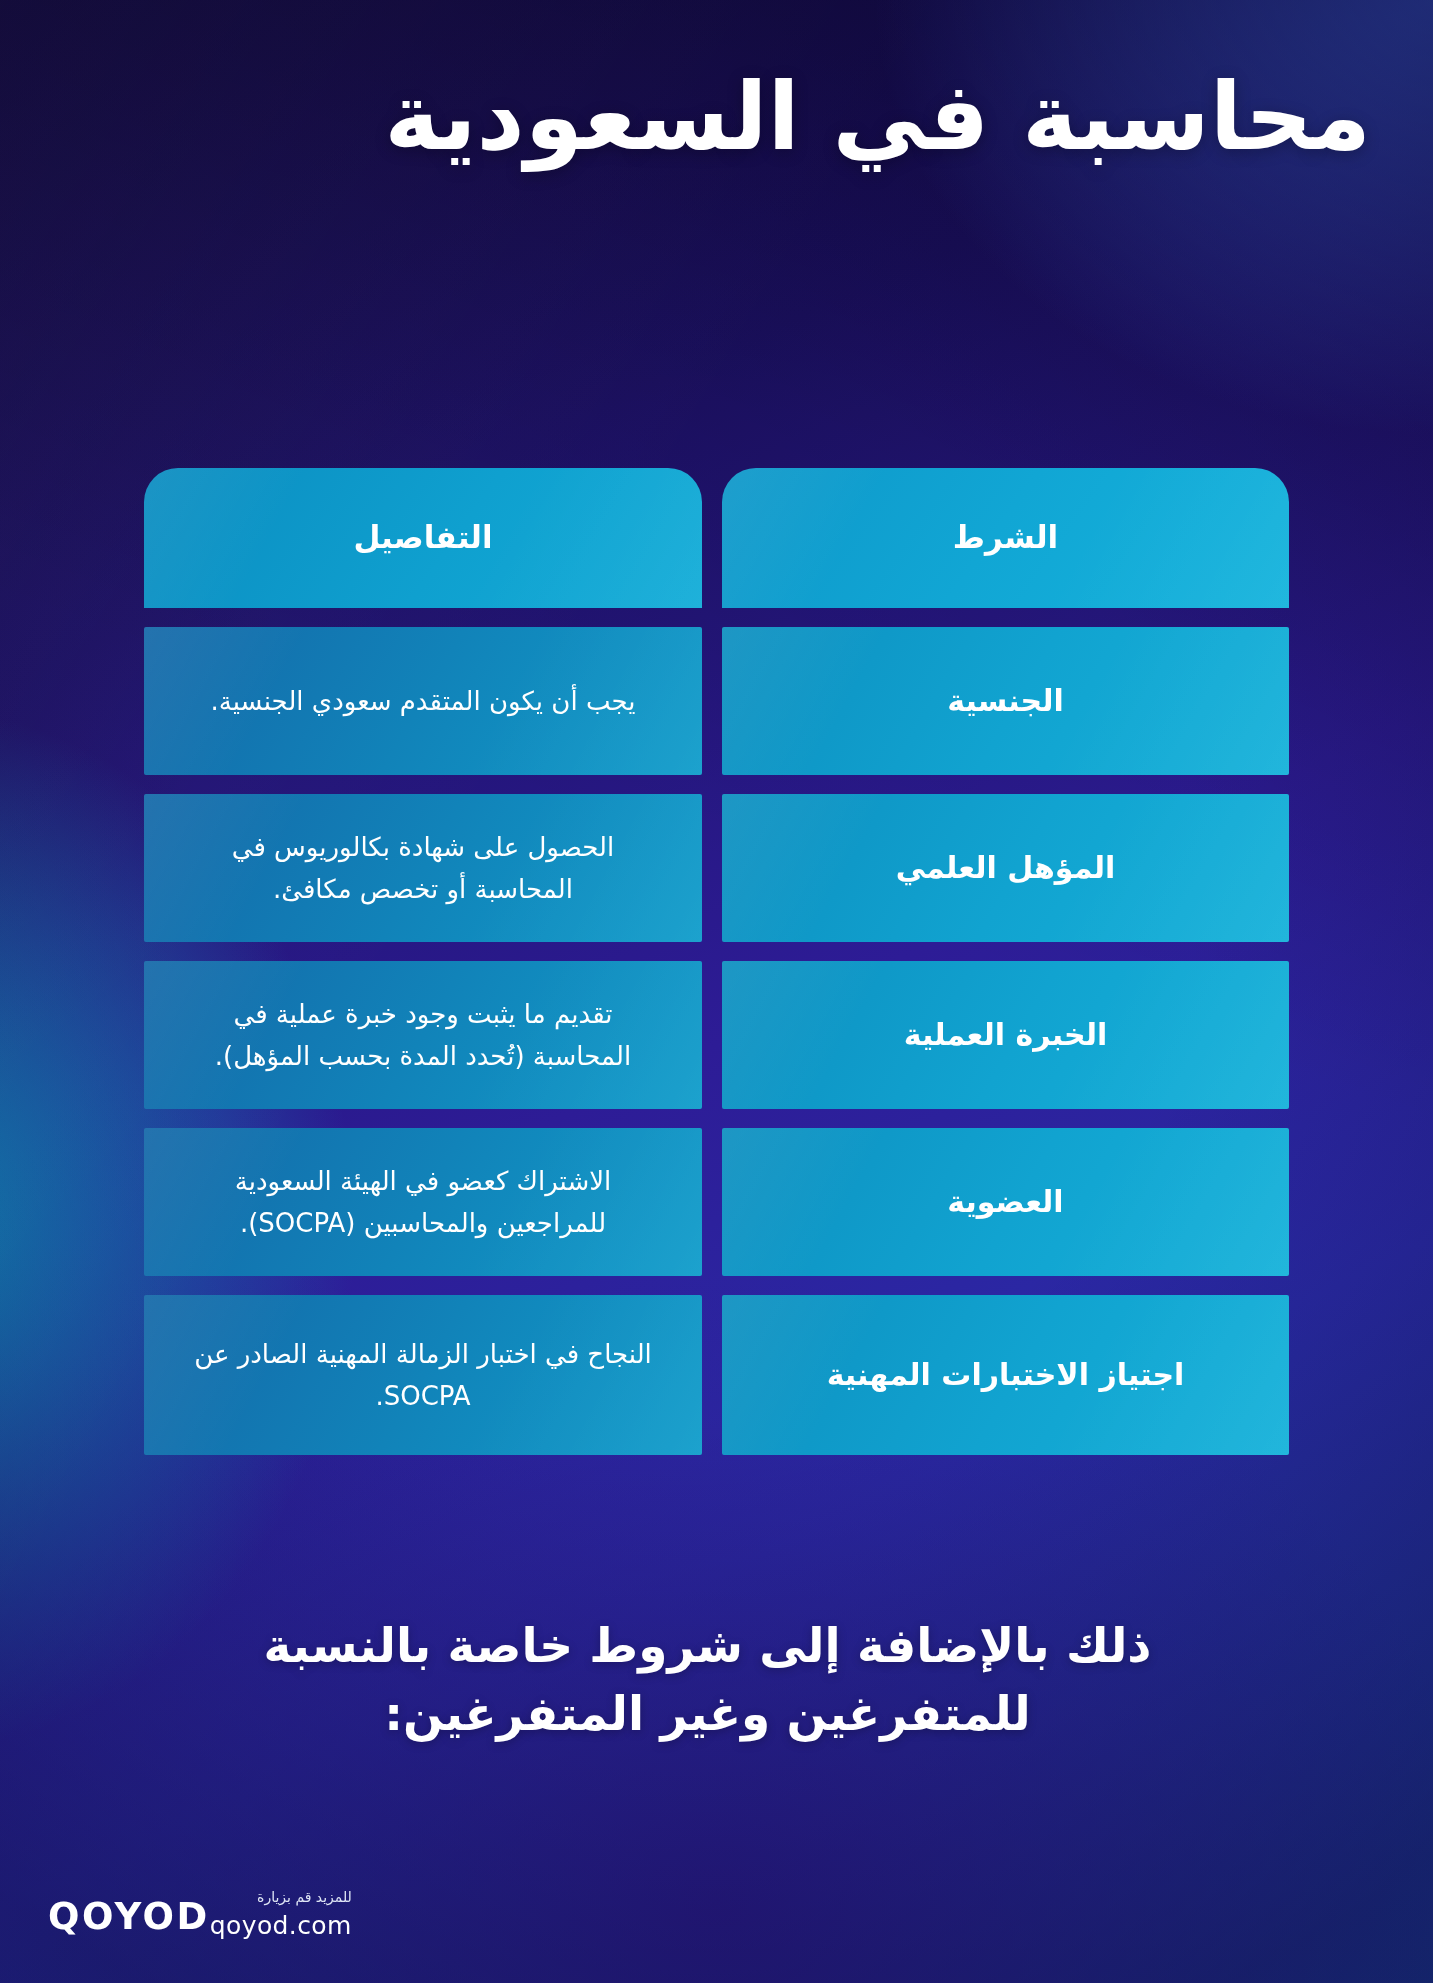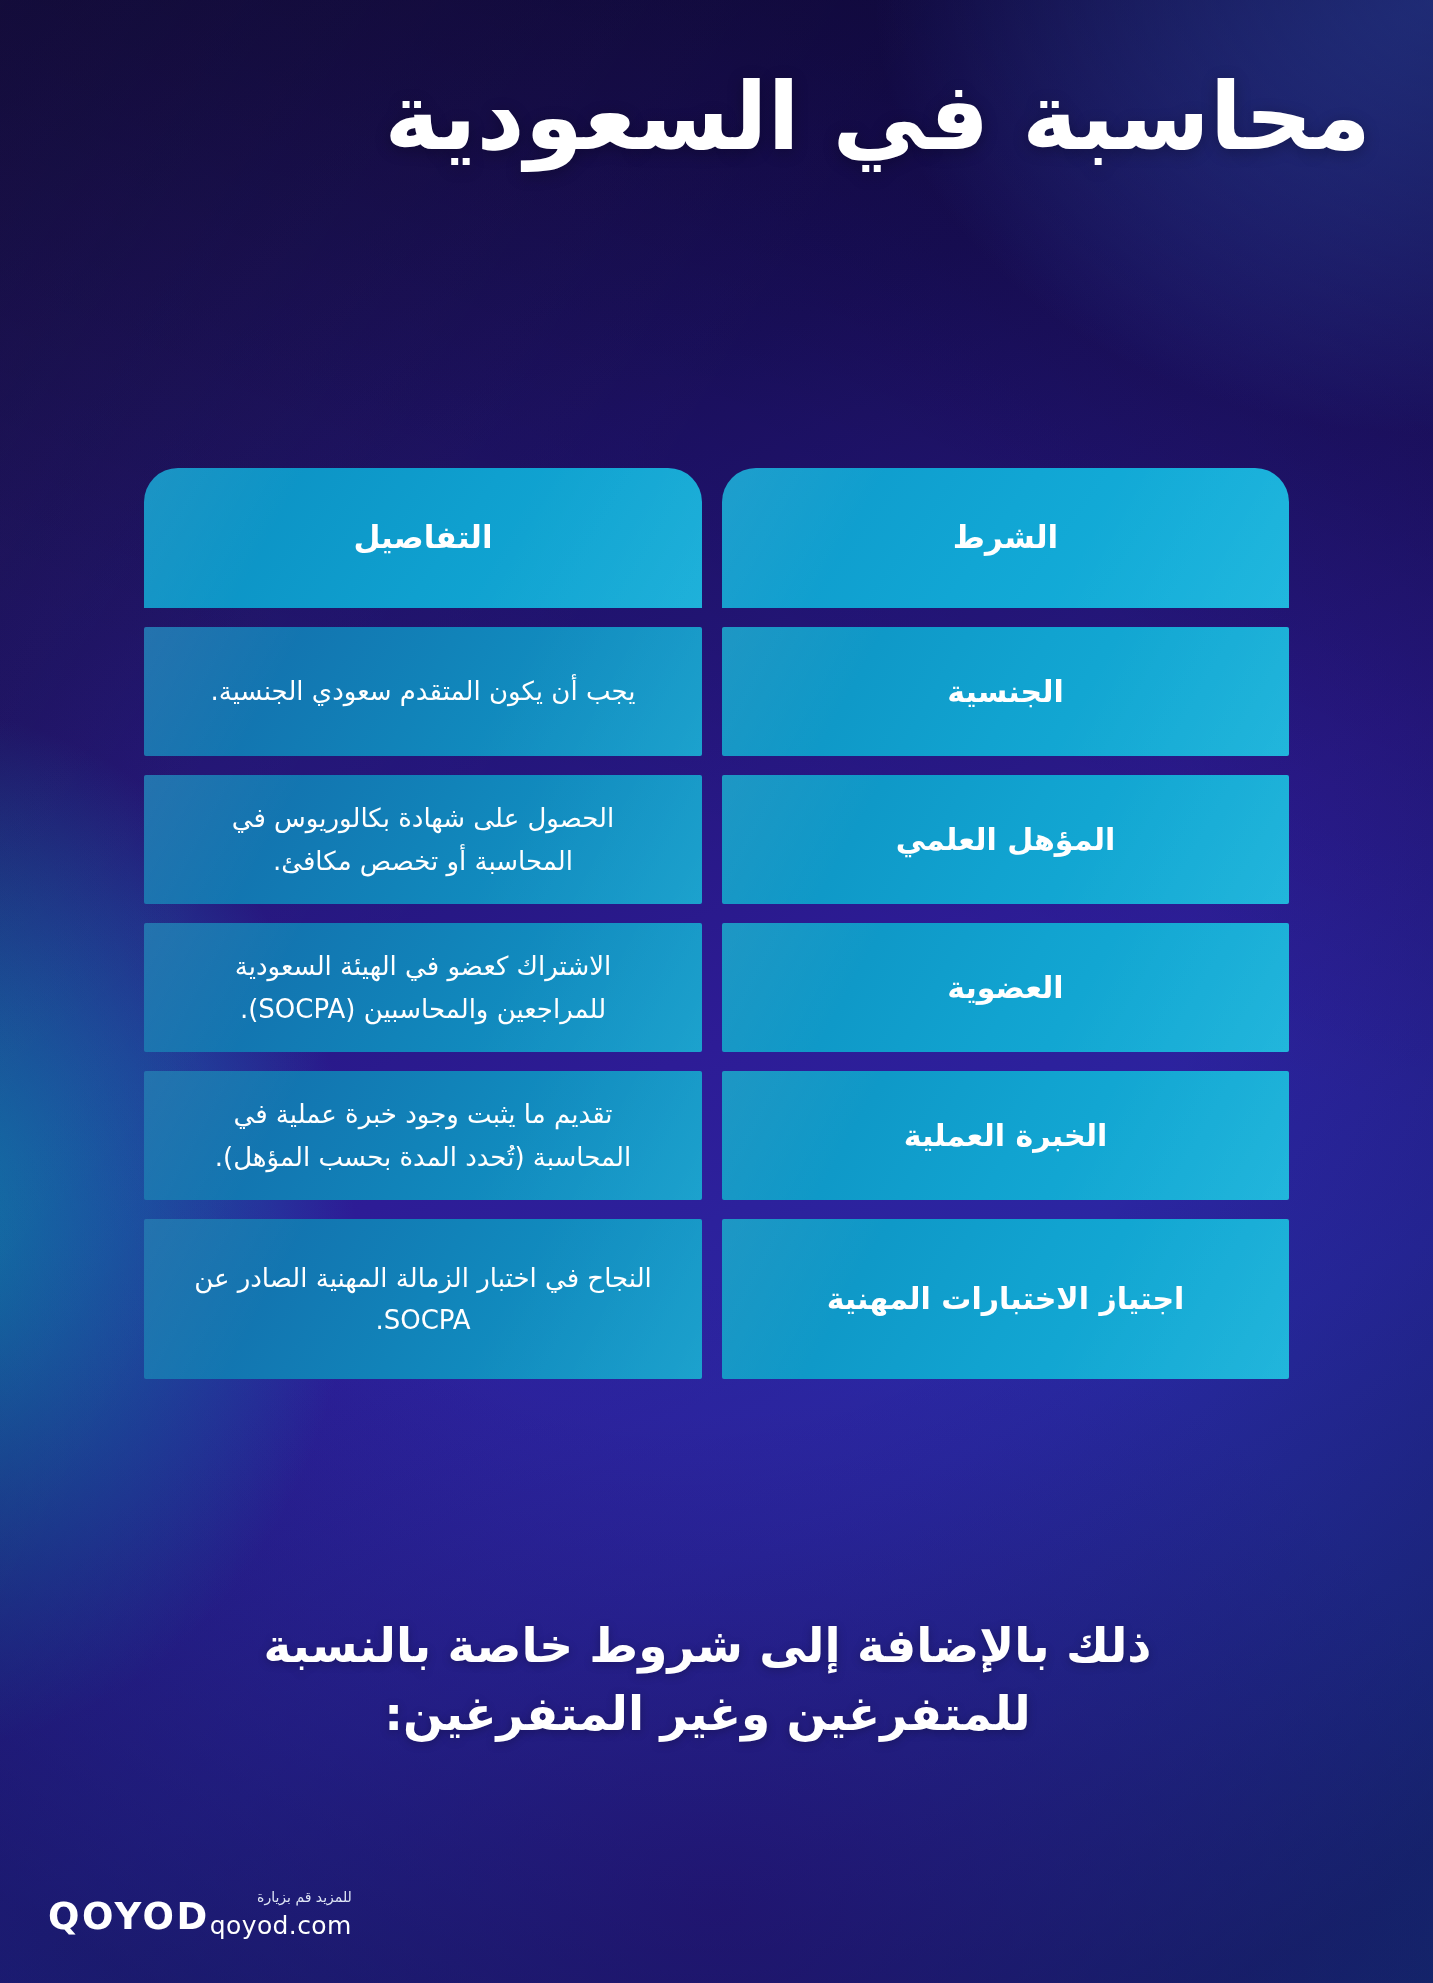--- a/index.html
+++ b/index.html
@@ -111,21 +111,21 @@
     background: linear-gradient(125deg, #0b8cc0 0%, #0fa0cf 55%, #13add8 100%);
   }
   .head-text {
     color: #ffffff;
     font-size: 31px;
     font-weight: bold;
     line-height: 1.4;
   }
 
   .data-row .cell {
-    height: 129px;
+    height: 148px;
     border-radius: 2px;
   }
   .data-row .col-cond {
     background: linear-gradient(120deg, #0d8fc0 0%, #11a3d0 52%, #16b2da 100%);
   }
   .data-row .col-det {
     background: linear-gradient(120deg, #1468a8 0%, #1183b9 50%, #109dcb 100%);
   }
   .cond-text {
     color: #ffffff;
@@ -244,33 +244,33 @@
       <div class="cell col-cond">
         <span class="cond-text">المؤهل العلمي</span>
       </div>
       <div class="cell col-det">
         <span class="det-text">الحصول على شهادة بكالوريوس في المحاسبة أو تخصص مكافئ.</span>
       </div>
     </div>
 
     <div class="row data-row">
       <div class="cell col-cond">
+        <span class="cond-text">الخبرة العملية</span>
+      </div>
+      <div class="cell col-det">
+        <span class="det-text">تقديم ما يثبت وجود خبرة عملية في المحاسبة (تُحدد المدة بحسب المؤهل).</span>
+      </div>
+    </div>
+
+    <div class="row data-row">
+      <div class="cell col-cond">
         <span class="cond-text">العضوية</span>
       </div>
       <div class="cell col-det">
         <span class="det-text">الاشتراك كعضو في الهيئة السعودية للمراجعين والمحاسبين (SOCPA).</span>
-      </div>
-    </div>
-
-    <div class="row data-row">
-      <div class="cell col-cond">
-        <span class="cond-text">الخبرة العملية</span>
-      </div>
-      <div class="cell col-det">
-        <span class="det-text">تقديم ما يثبت وجود خبرة عملية في المحاسبة (تُحدد المدة بحسب المؤهل).</span>
       </div>
     </div>
 
     <div class="row data-row tall">
       <div class="cell col-cond">
         <span class="cond-text">اجتياز الاختبارات المهنية</span>
       </div>
       <div class="cell col-det">
         <span class="det-text">النجاح في اختبار الزمالة المهنية الصادر عن SOCPA.</span>
       </div>

